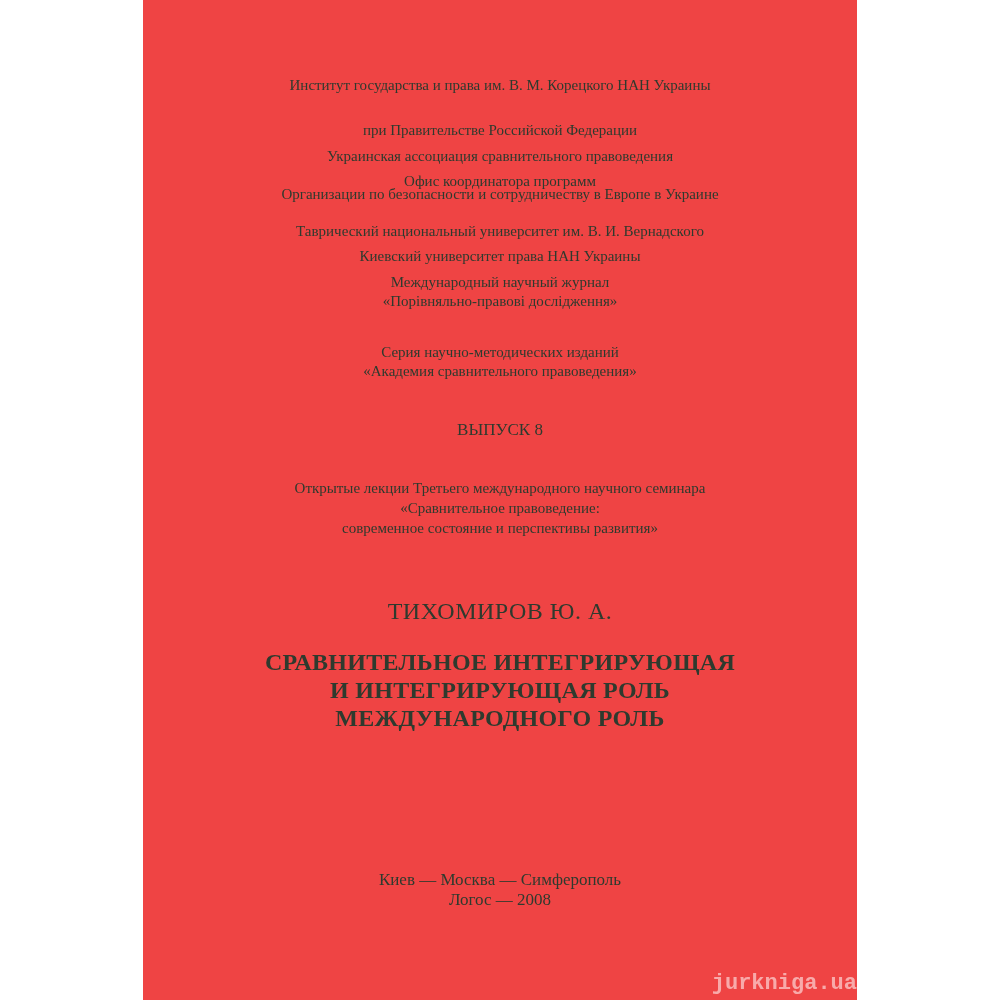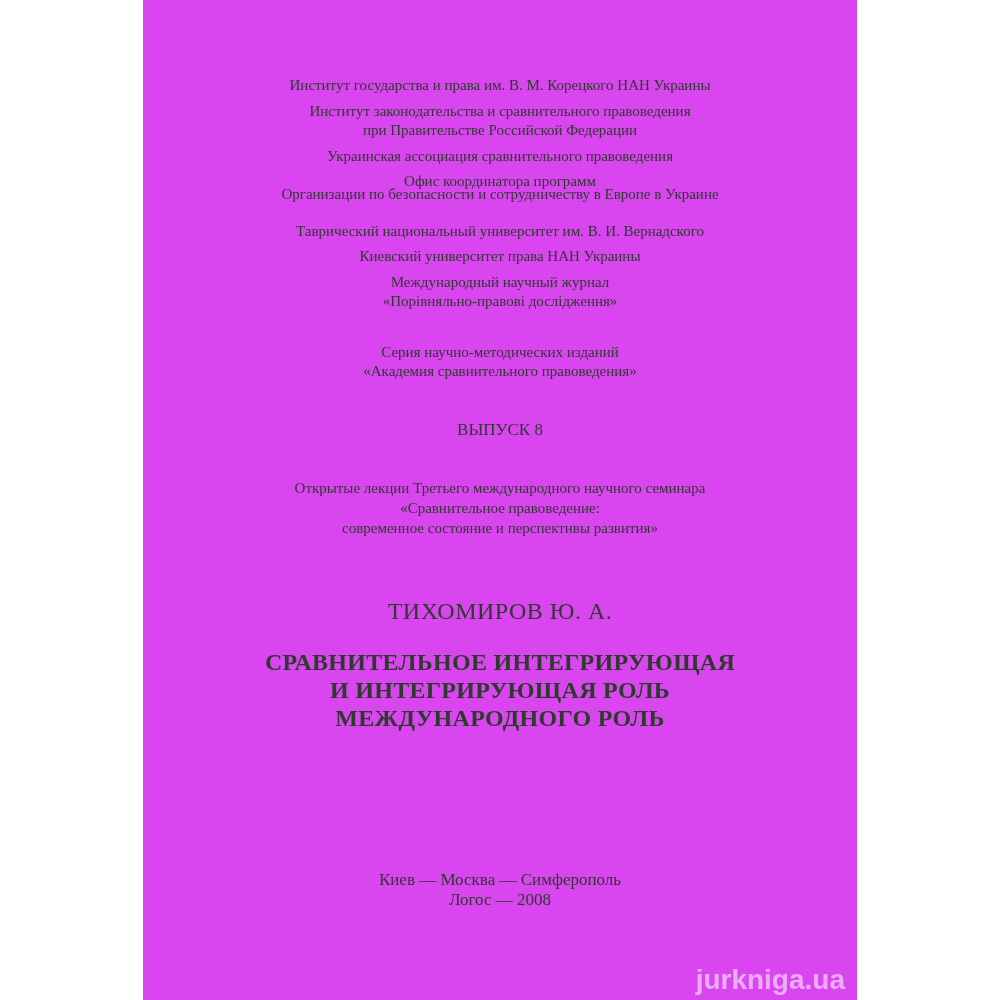--- a/index.html
+++ b/index.html
@@ -1,39 +1,38 @@
 <!DOCTYPE html>
 <html><head>
 <meta charset="utf-8">
 <style>
   html, body { margin:0; padding:0; background:#ffffff; }
   body { width:1000px; height:1000px; position:relative; overflow:hidden; }
   .cover {
     position:absolute; left:143px; top:0; width:714px; height:1000px;
-    background:#d946ef;
+    background:#ef4444;
     font-family:"Liberation Serif", "DejaVu Serif", serif;
     color:#2e3a2e;
   }
   .line { position:absolute; left:0; width:100%; text-align:center; white-space:nowrap; }
   .small { font-size:15px; line-height:20px; }
   .mid { font-size:17px; }
   .author { font-size:24px; letter-spacing:0.5px; }
   .title { font-size:24px; font-weight:bold; line-height:28px; letter-spacing:0.3px; }
   .watermark {
-    position:absolute; right:12px; bottom:4px;
-    font-family:Liberation Sans, sans-serif; font-size:28px; font-weight:bold;
+    position:absolute; right:0; bottom:4px;
+    font-family:Liberation Mono, monospace; font-size:22px; font-weight:bold;
     color:rgba(255,255,255,0.55);
   }
 </style>
 </head>
 <body>
 
 <div class="cover">
   <div class="line small" style="top:75px">Институт государства и права им. В. М. Корецкого НАН Украины</div>
-  <div class="line small" style="top:101px">Институт законодательства и сравнительного правоведения</div>
   <div class="line small" style="top:120px">при Правительстве Российской Федерации</div>
   <div class="line small" style="top:146px">Украинская ассоциация сравнительного правоведения</div>
   <div class="line small" style="top:171px">Офис координатора программ</div>
   <div class="line small" style="top:184px">Организации по безопасности и сотрудничеству в Европе в Украине</div>
   <div class="line small" style="top:221px">Таврический национальный университет им. В. И. Вернадского</div>
   <div class="line small" style="top:246px">Киевский университет права НАН Украины</div>
   <div class="line small" style="top:272px">Международный научный журнал</div>
   <div class="line small" style="top:291px">«Порівняльно-правові дослідження»</div>
 
   <div class="line small" style="top:342px">Серия научно-методических изданий</div>

